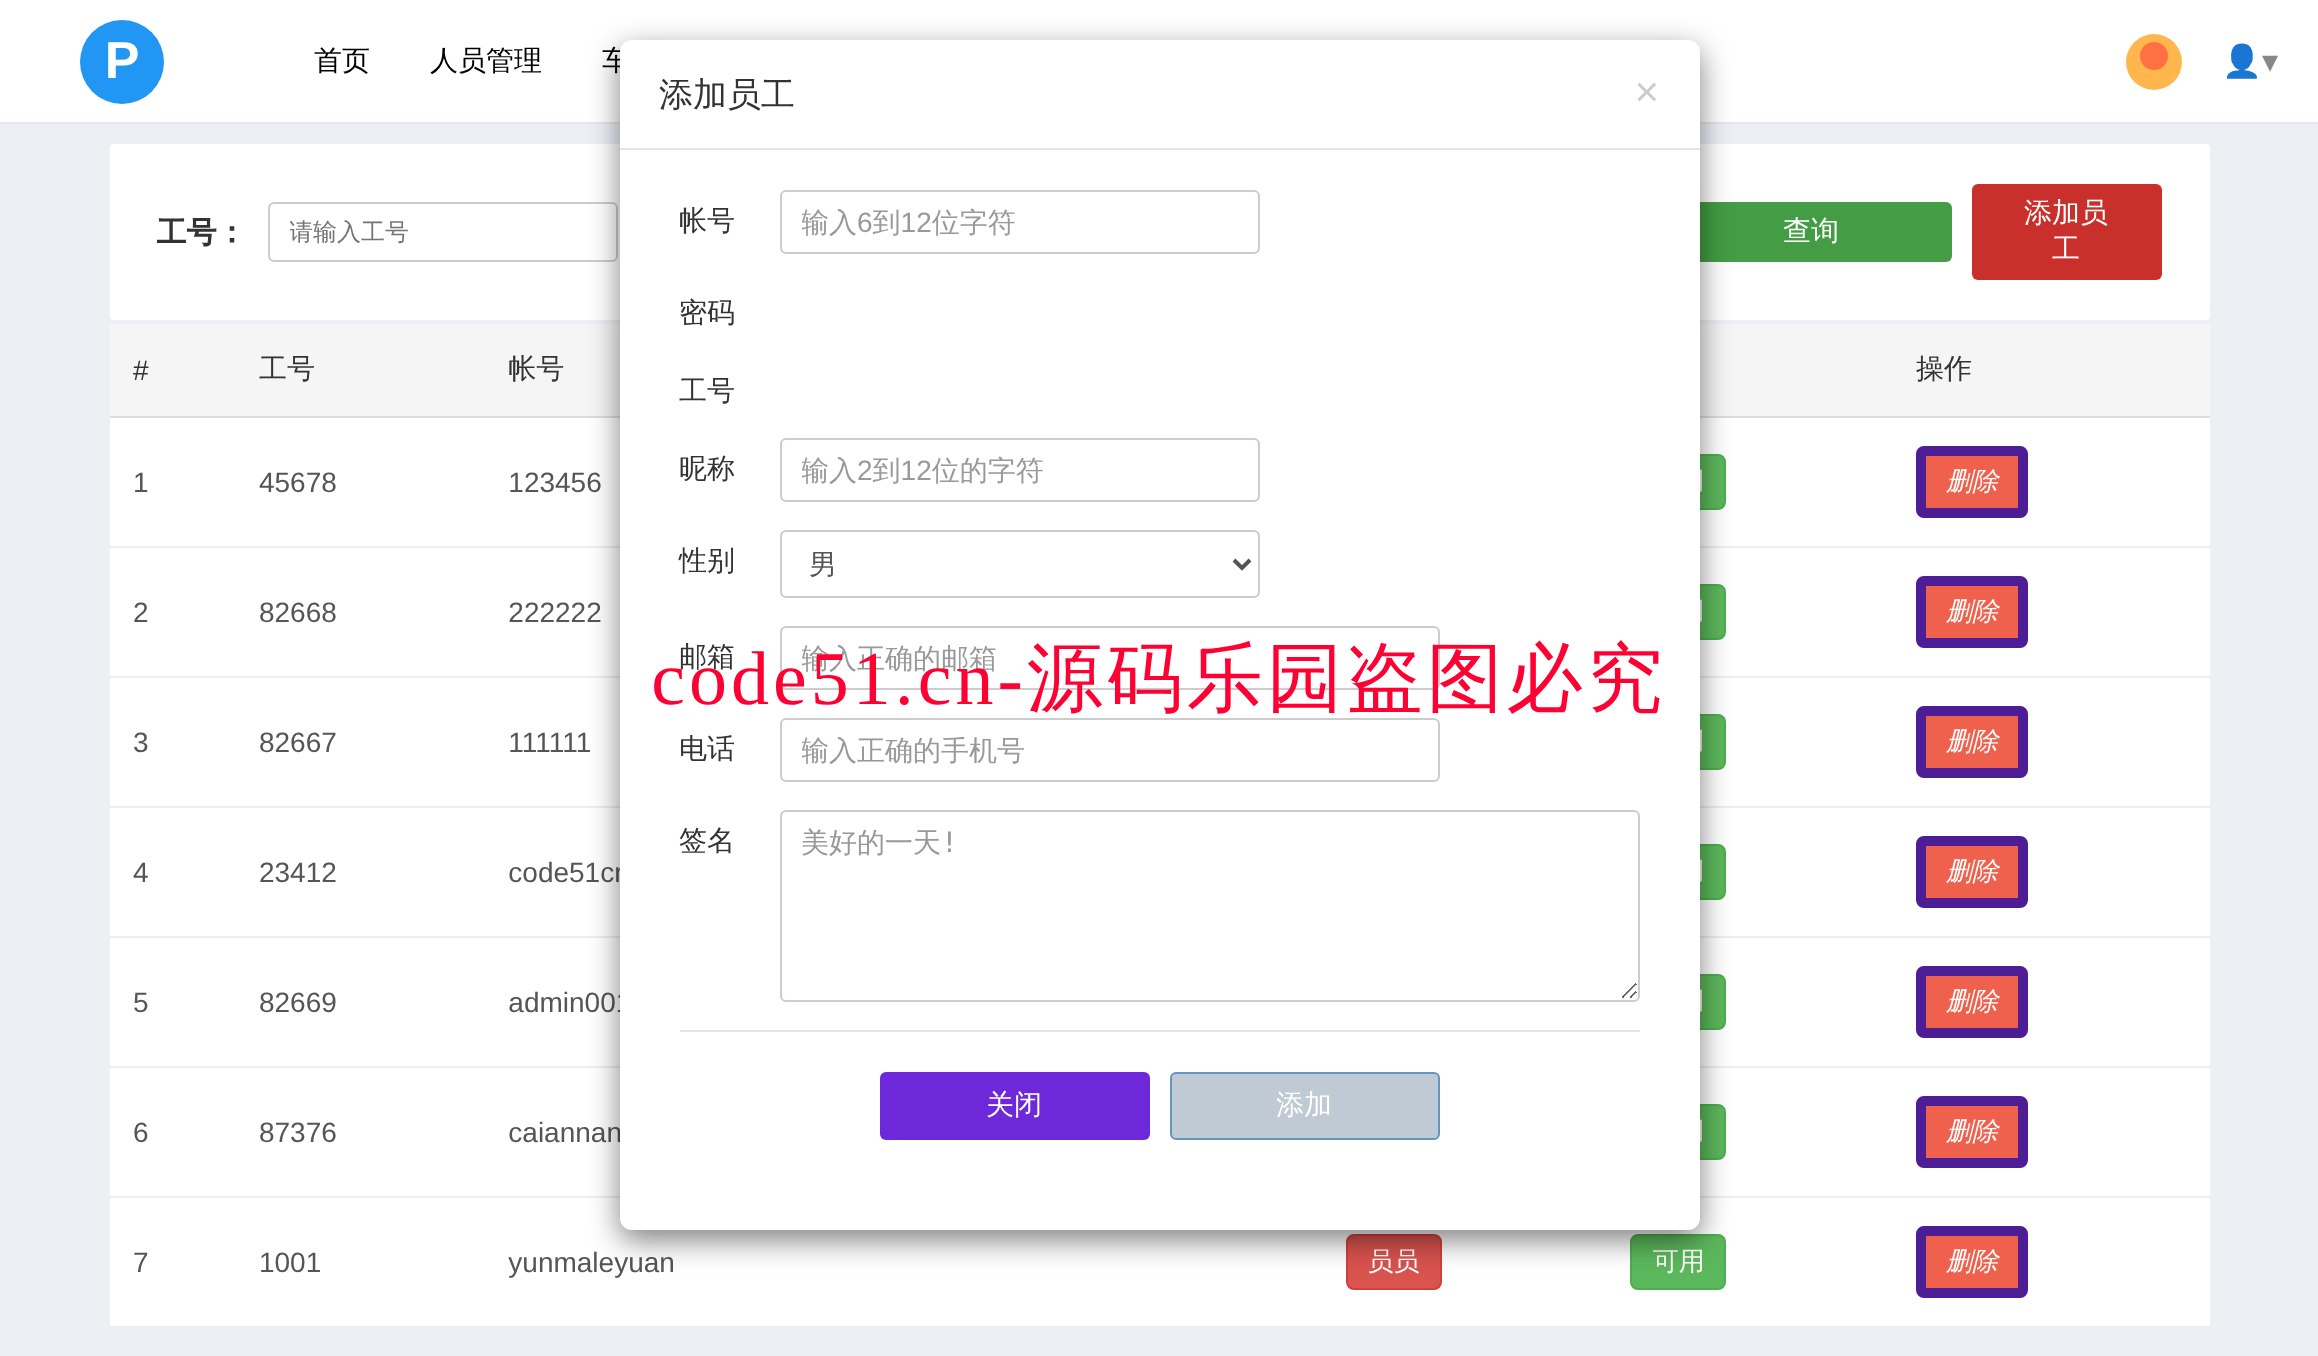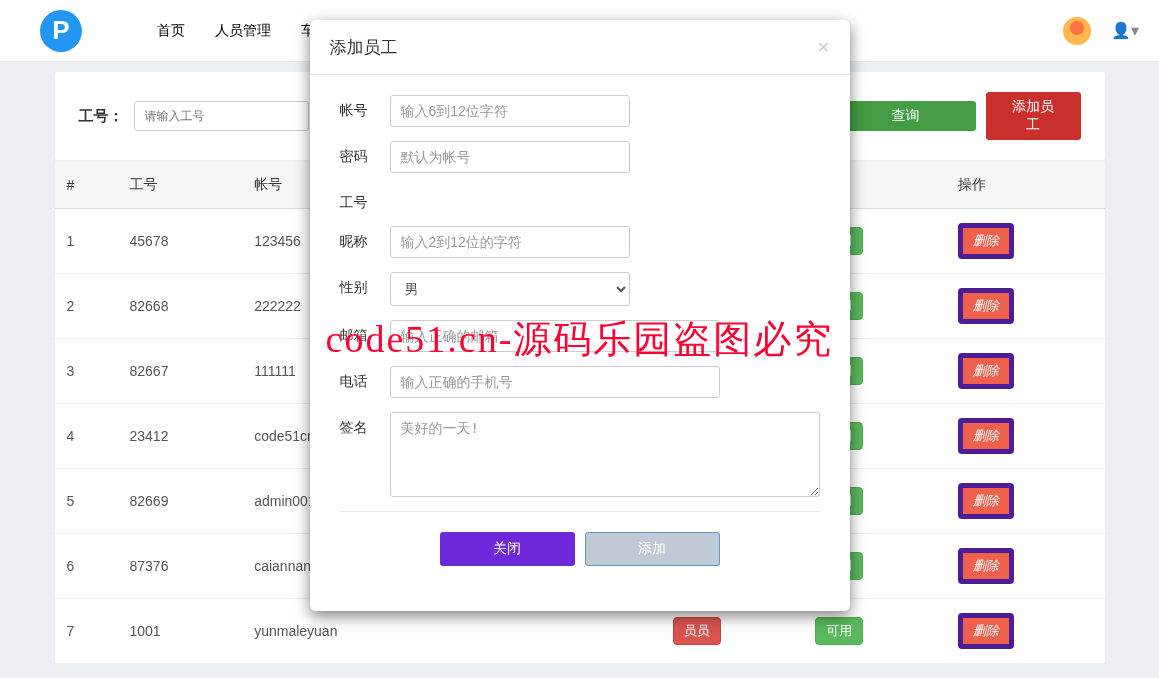--- a/index.html
+++ b/index.html
@@ -30,21 +30,21 @@
 .modal-header { padding: 15px 20px; border-bottom: 1px solid #e5e5e5; display: flex; align-items: center; }
 .modal-title { font-size: 17px; color: #333; }
 .close { margin-left: auto; background: none; border: none; font-size: 21px; color: #ccc; cursor: pointer; }
 .modal-body { padding: 20px 30px; }
 .form-row { display: flex; align-items: flex-start; margin-bottom: 14px; }
 .form-label { width: 50px; text-align: left; padding-top: 7px; color: #333; font-size: 14px; }
 .form-control { flex: 0 0 240px; padding: 7px 10px; border: 1px solid #ccc; border-radius: 3px; font-size: 14px; color: #555; }
 .form-control-wide { flex: 0 0 330px; }
 .form-control-full { flex: 1; }
 .form-control::placeholder { color: #999; }
-textarea.form-control { height: 85px; resize: both; }
+textarea.form-control { height: 96px; resize: both; }
 select.form-control { background: #fff; }
 .modal-divider { border: none; border-top: 1px solid #e5e5e5; margin: 10px 0 20px; }
 .modal-footer { display: flex; justify-content: center; gap: 10px; padding: 0 30px 25px; }
 .btn-default { background: #6d28d9; color: #fff; width: 135px; padding: 7px; }
 .btn-add { background: #c0cad4; color: #fff; width: 135px; padding: 7px; border: 1px solid #6294c4; }
 .watermark { position: fixed; top: 314px; left: 50%; transform: translateX(-50%); color: #ff0033; font-size: 38px; font-weight: 500; font-family: SimSun, serif; letter-spacing: 2px; z-index: 2000; pointer-events: none; white-space: nowrap; }
 </style>
 </head>
 <body>
 
@@ -163,21 +163,20 @@
     <span class="modal-title">添加员工</span>
     <button class="close">×</button>
   </div>
   <div class="modal-body">
     <div class="form-row">
       <label class="form-label">帐号</label>
       <input class="form-control" placeholder="输入6到12位字符" style="">
     </div>
     <div class="form-row">
       <label class="form-label">密码</label>
-      <input class="form-control" placeholder="默认为帐号" style="">
     </div>
     <div class="form-row">
       <label class="form-label">工号</label>
     </div>
     <div class="form-row">
       <label class="form-label">昵称</label>
       <input class="form-control" placeholder="输入2到12位的字符" style="">
     </div>
     <div class="form-row">
       <label class="form-label">性别</label>

